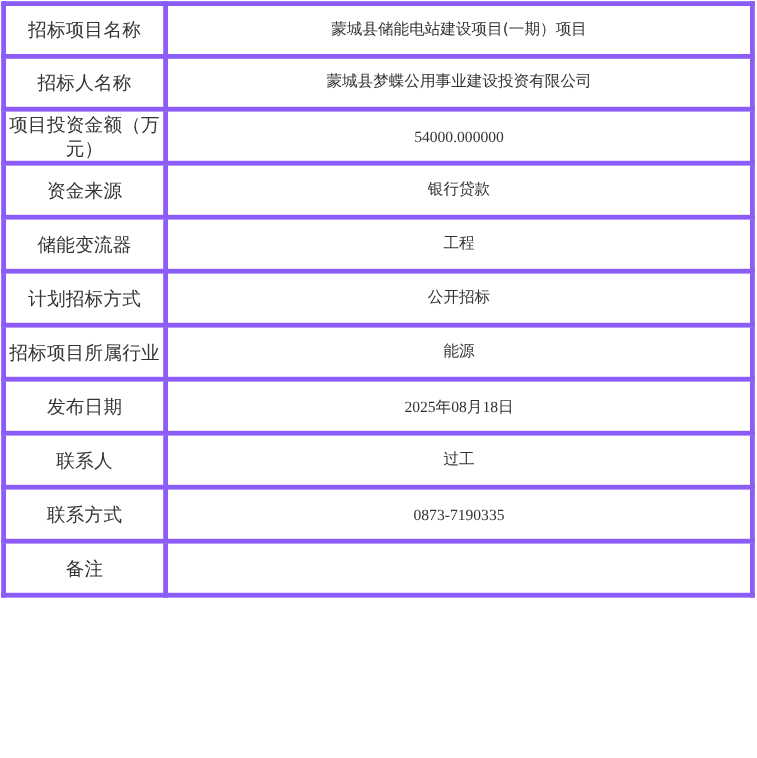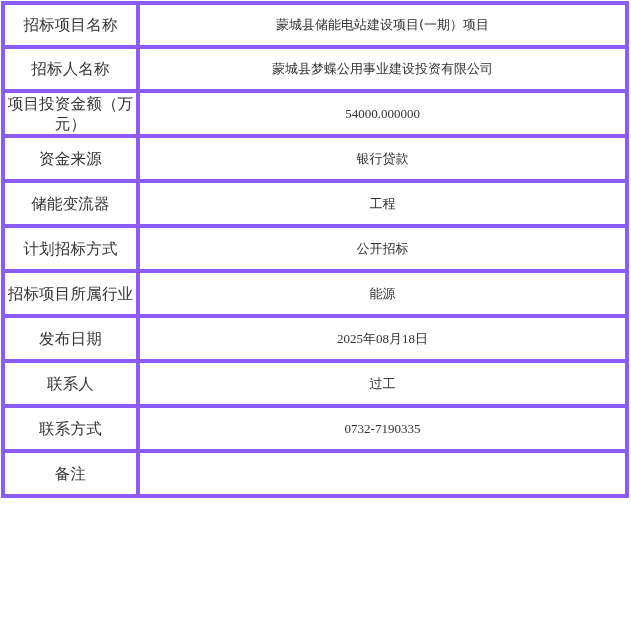--- a/index.html
+++ b/index.html
@@ -89,20 +89,20 @@
     <tr class="h45">
       <td class="label">发布日期</td>
       <td class="value serif">2025年08月18日</td>
     </tr>
     <tr class="h45">
       <td class="label">联系人</td>
       <td class="value">过工</td>
     </tr>
     <tr class="h45">
       <td class="label">联系方式</td>
-      <td class="value serif">0732-7190335</td>
+      <td class="value serif">0873-7190335</td>
     </tr>
     <tr class="h45">
       <td class="label">备注</td>
       <td class="value"></td>
     </tr>
   </tbody>
 </table>
 
 </body></html>

